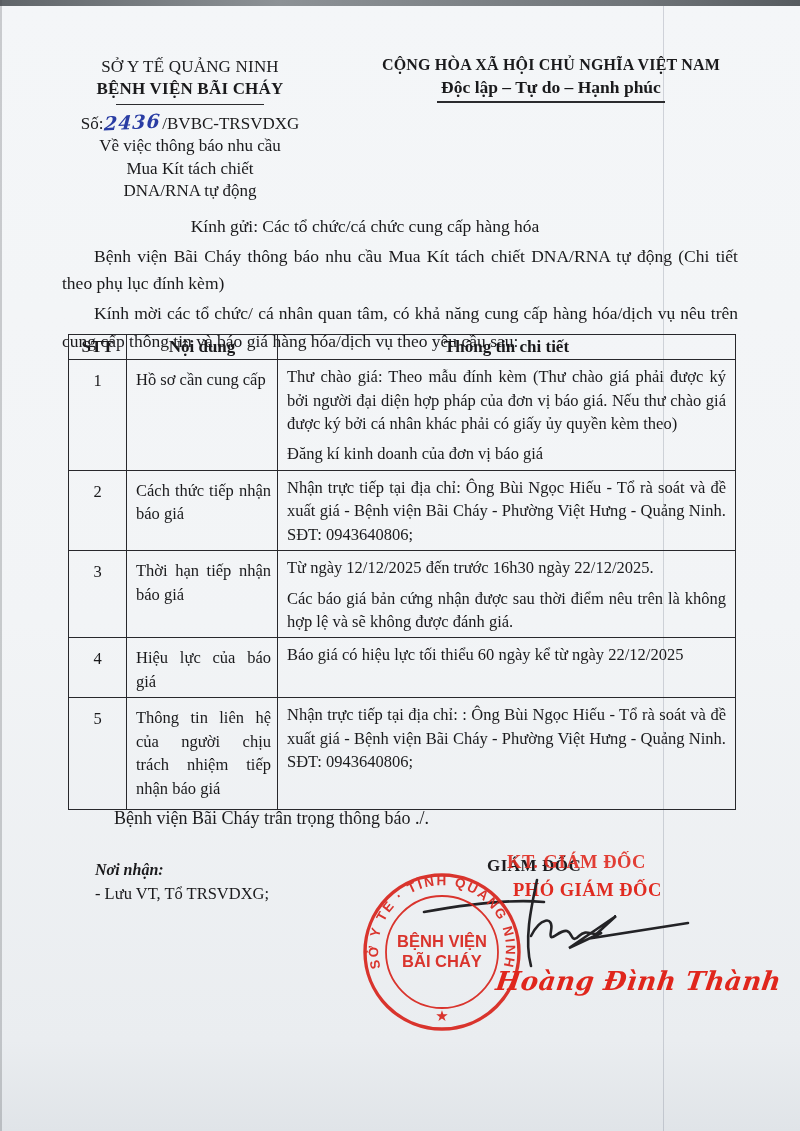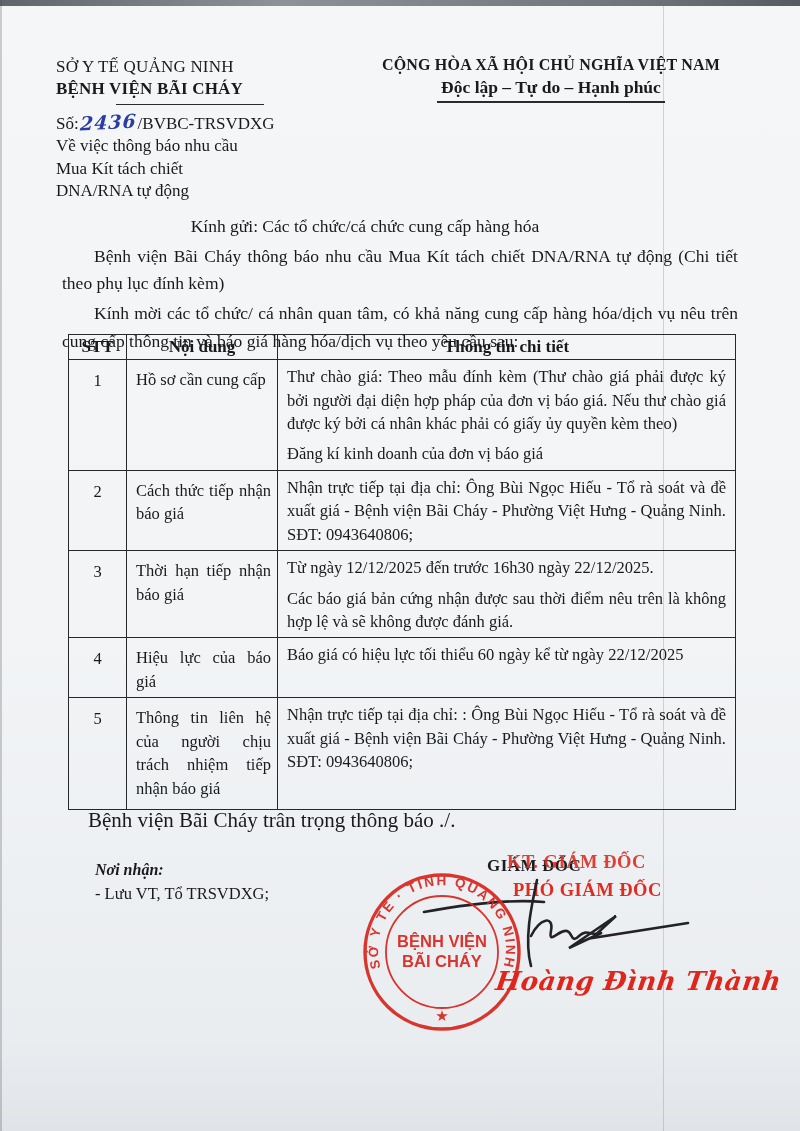--- a/index.html
+++ b/index.html
@@ -14,21 +14,21 @@
   }
   .scan-topbar{
     position:absolute;top:0;left:0;right:0;height:6px;
     background:linear-gradient(90deg,#606569,#8d9296 35%,#6f7478 80%,#565b5f);
   }
   .scan-left-edge{position:absolute;top:0;left:0;bottom:0;width:2px;background:rgba(70,75,80,.25);}
   .fold-line{position:absolute;top:6px;bottom:0;left:663px;width:1px;background:rgba(110,120,135,.28);}
 
   
   .header{position:absolute;top:56px;left:56px;right:40px;display:flex;}
-  .issuer{width:268px;font-size:17px;line-height:1.32;}
+  .issuer{width:268px;text-align:center;font-size:17px;line-height:1.32;}
   .issuer .parent{letter-spacing:.2px;}
   .issuer .org{font-weight:bold;letter-spacing:.2px;}
   .issuer .rule{width:148px;height:0;border-bottom:1.6px solid #2b2b2e;margin:3px auto 5px auto;}
   .issuer .docnum{white-space:nowrap;}
   .hand-ink{
     font-family:"DejaVu Serif",serif;font-style:italic;font-weight:bold;
     color:#2a3da4;display:inline-block;transform:rotate(-3deg) skewX(-6deg);
     font-size:19px;letter-spacing:1px;padding:0 1px;
   }
   .national{flex:1;text-align:center;padding-left:18px;}
@@ -54,21 +54,21 @@
   .quote-table th{font-weight:bold;text-align:center;padding:0 6px;font-size:17px;}
   .col-stt{width:45px;text-align:center;}
   .col-nd{width:138px;}
   td.cell-stt{text-align:center;padding-top:9px;}
   td.cell-nd{text-align:justify;padding-top:8px;padding-right:6px;}
   td.cell-detail{padding-top:5px;}
   td.cell-detail p{margin:0;text-align:justify;}
   td.cell-detail p + p{margin-top:7px;}
 
   
-  .closing{position:absolute;top:808px;left:50px;width:600px;font-size:21px;text-indent:38px;}
+  .closing{position:absolute;top:808px;left:76px;width:600px;font-size:18px;text-indent:38px;}
   .recipients{position:absolute;top:858px;left:95px;font-size:15.5px;line-height:1.45;}
   .recipients .label{font-weight:bold;font-style:italic;font-size:16px;}
   .recipients .item{margin-top:1px;}
   .recipients .item:last-child{font-size:16.5px;}
 
   .sig-title-black{
     position:absolute;top:856px;left:487px;font-weight:bold;font-size:17px;
     letter-spacing:.5px;color:#1d1d20;
   }
   .sig-title-red1{

